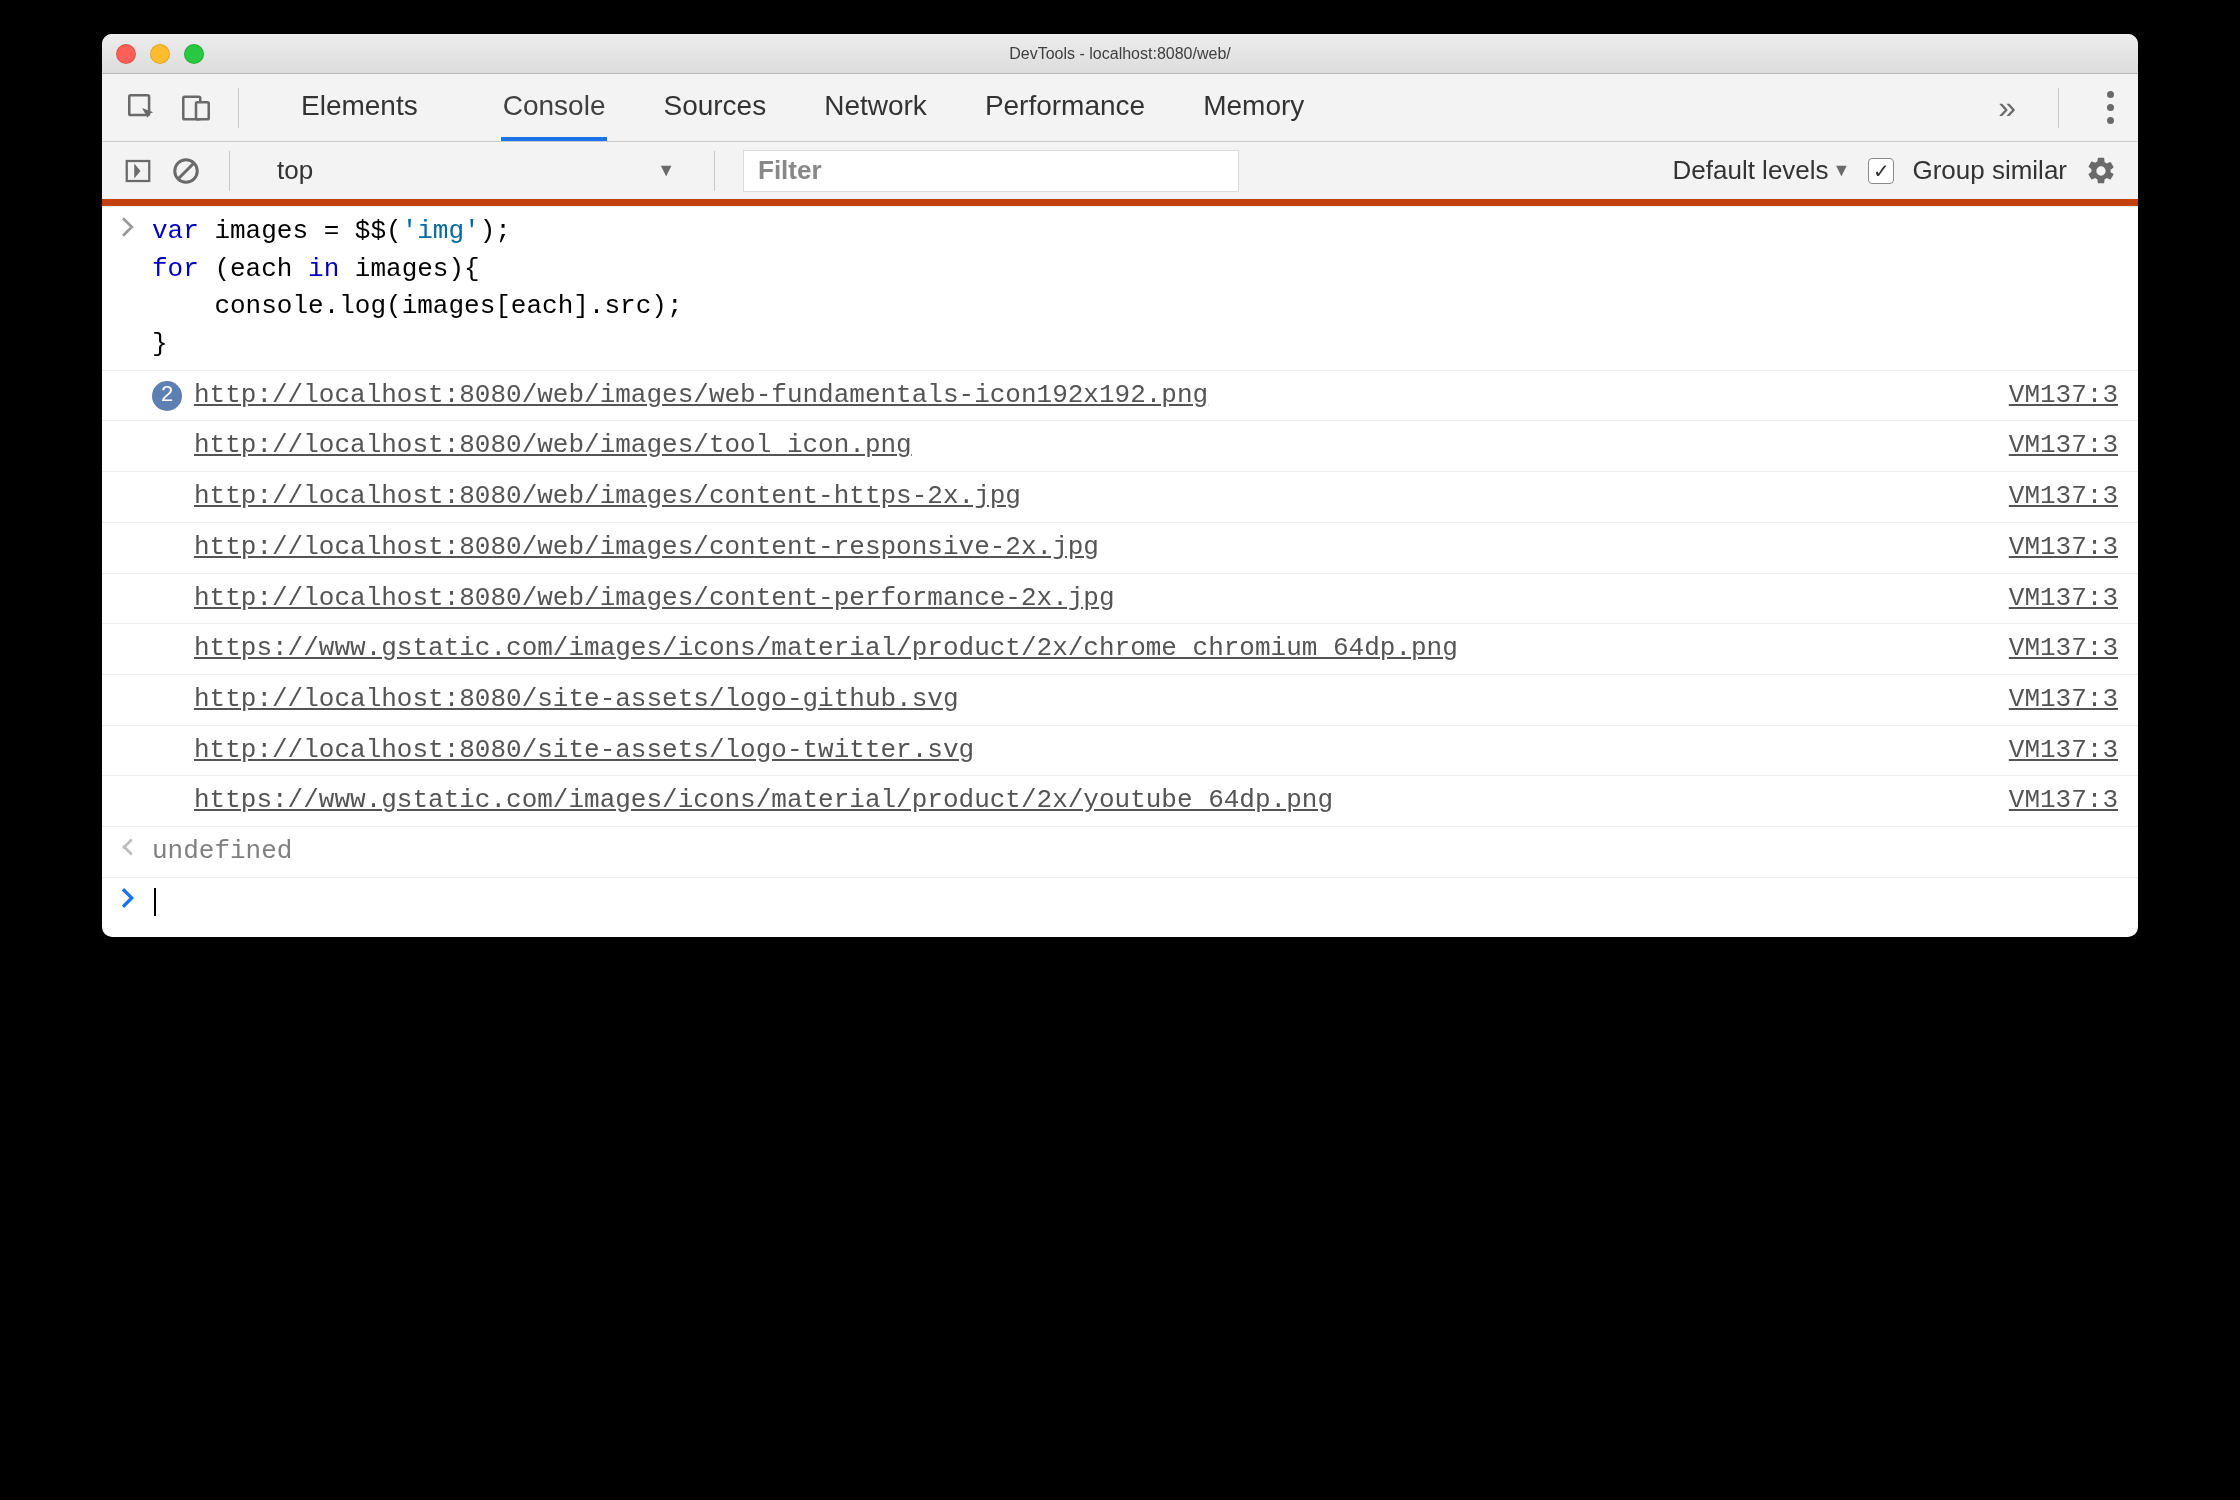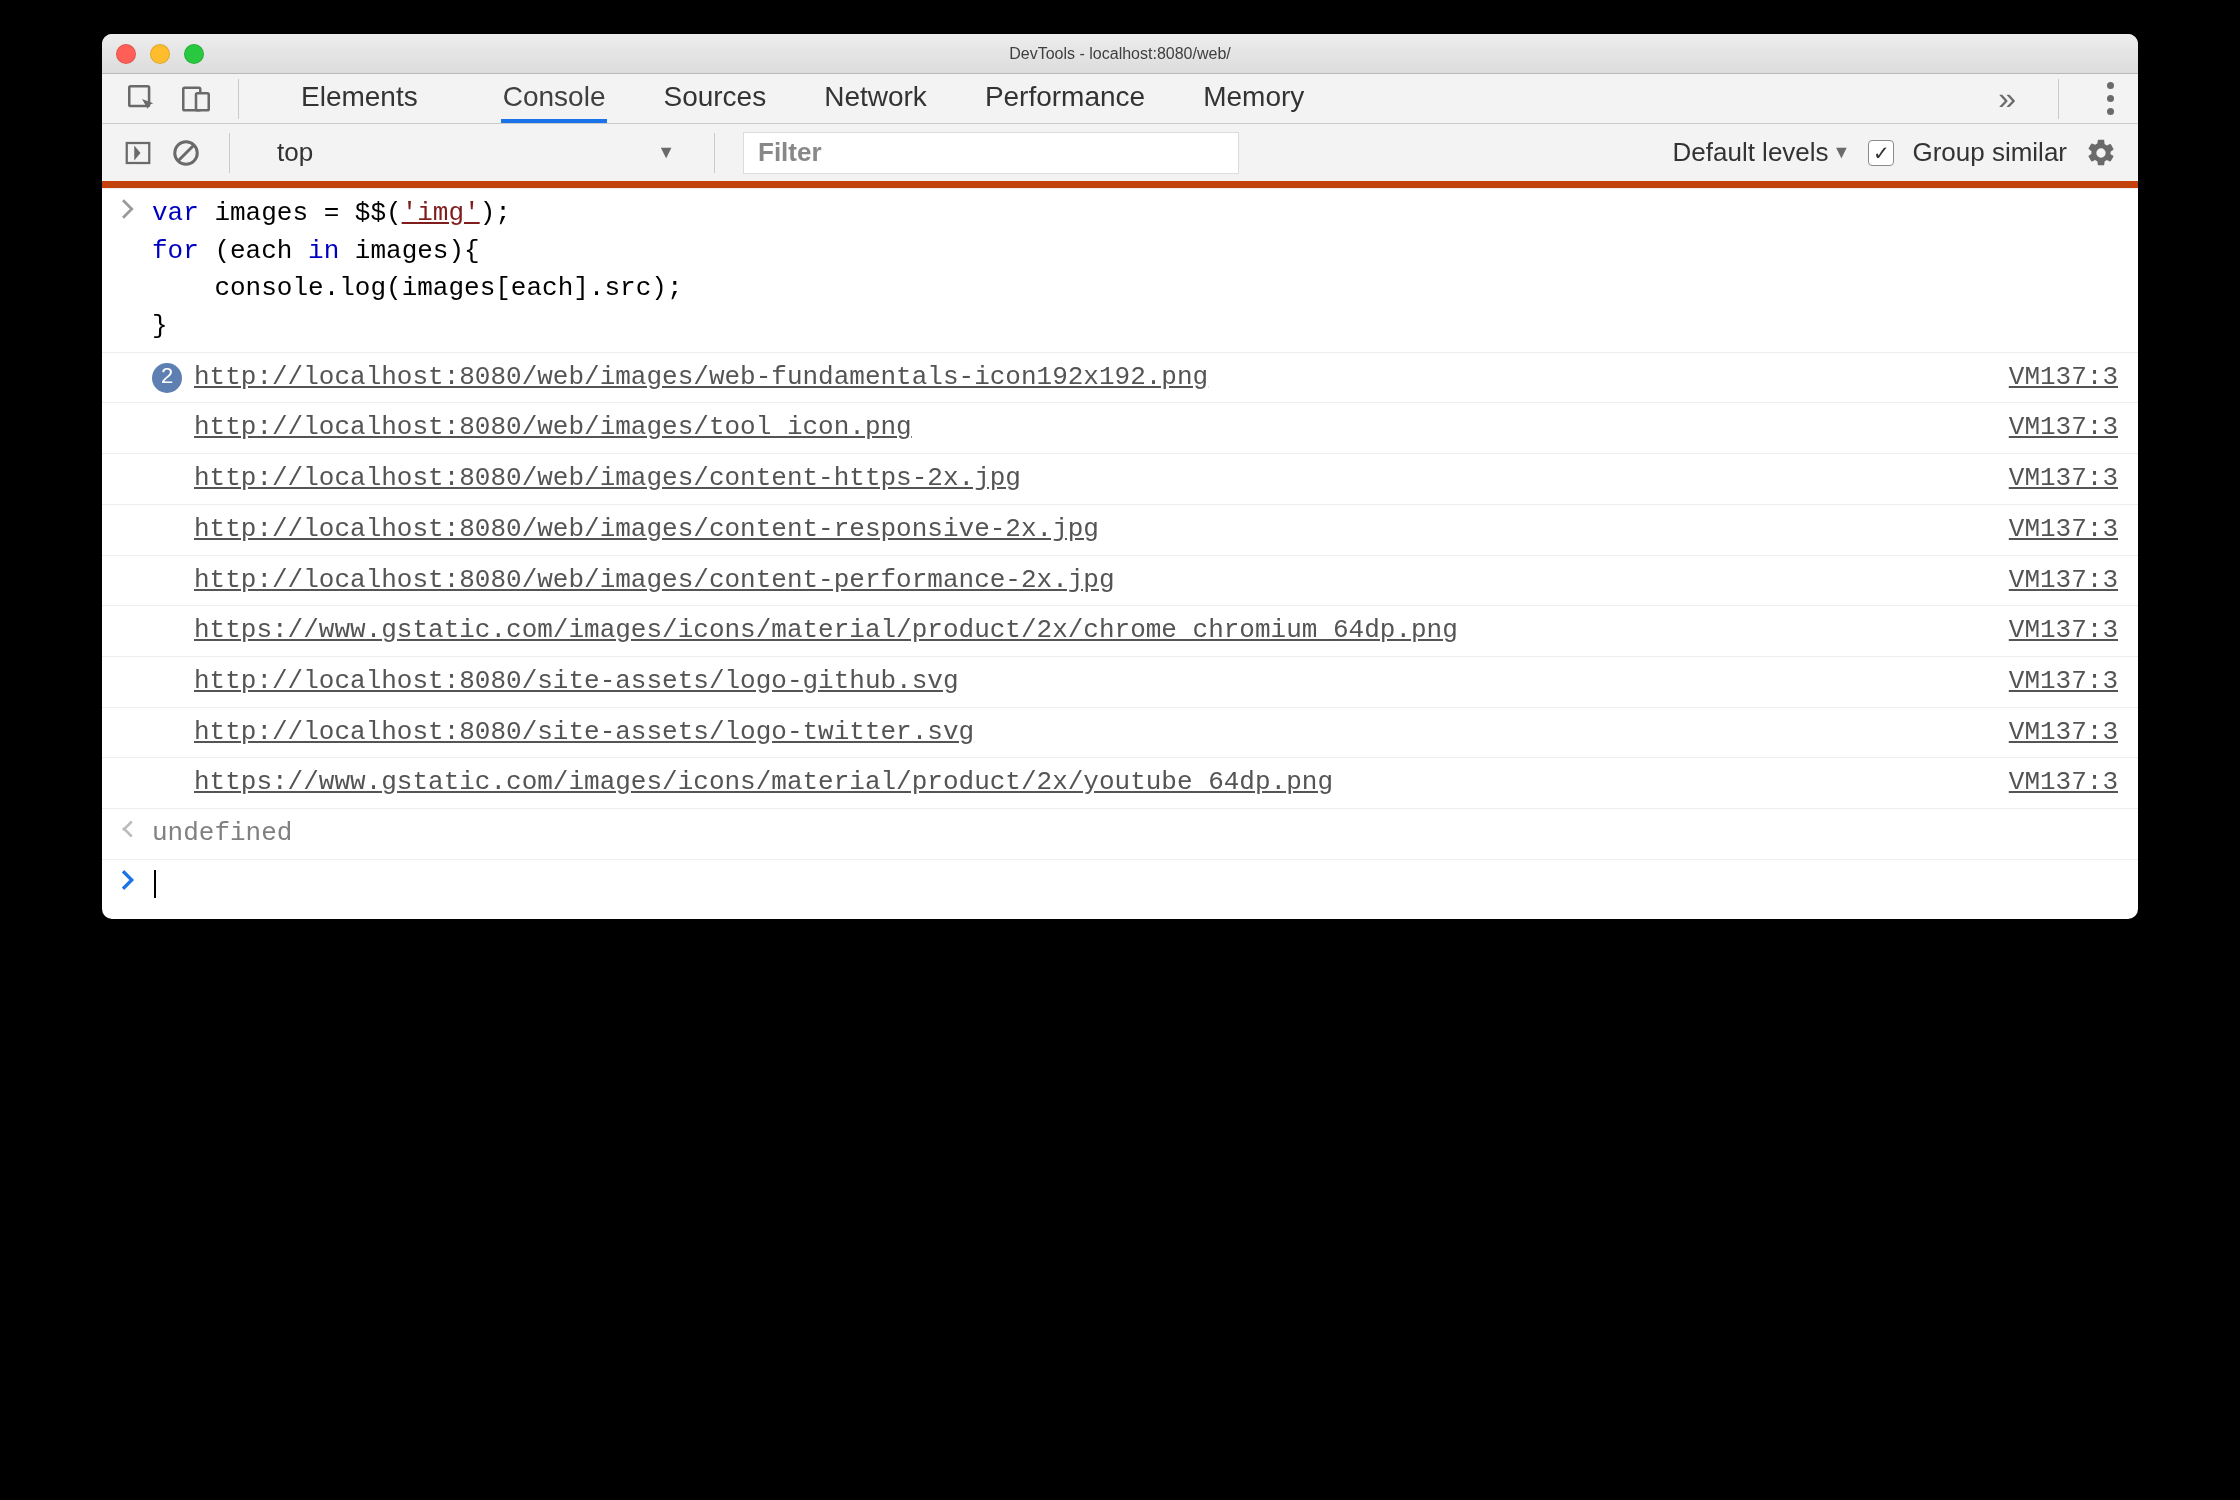--- a/index.html
+++ b/index.html
@@ -34,21 +34,21 @@
   .tl { width: 20px; height: 20px; border-radius: 50%; border: 1px solid rgba(0,0,0,0.12); }
   .tl.red { background: #ff5f57; }
   .tl.yellow { background: #ffbd2e; }
   .tl.green { background: #28c940; }
   .title-text {
     position: absolute; left: 0; right: 0; text-align: center;
     font-size: 16px; color: #3f3f3f; pointer-events: none;
   }
   
   .tabs-bar {
-    height: 50px;
+    height: 68px;
     background: #f3f3f3;
     border-bottom: 1px solid #cacaca;
     display: flex; align-items: center;
     padding: 0 18px;
     gap: 10px;
   }
   .icon-btn {
     height: 44px; display: flex; align-items: center; justify-content: center;
     color: #6a6a6a; cursor: pointer;
   }
@@ -100,21 +100,21 @@
   .row {
     border-bottom: 1px solid #eee; display: flex; align-items: flex-start;
     padding: 6px 20px 6px 14px; gap: 12px; line-height: 1.45;
   }
   .row.first { border-top: 1px solid #eee; }
   .gutter { width: 24px; display: flex; justify-content: center; color: #9a9a9a; padding-top: 4px; flex-shrink: 0; }
   .gutter svg { display: block; }
   .content { flex: 1; min-width: 0; }
 
   .code .kw { color: #0000c0; }
-  .code .str { color: #7f1d1d; text-decoration: underline; }
+  .code .str { color: #0369a1; }
   .code .black { color: #000; }
   .code .in { color: #0000c0; }
   .code pre { white-space: pre; font-family: inherit; }
 
   .log-line { display: flex; align-items: flex-start; gap: 12px; }
   .badge {
     width: 30px; height: 30px; border-radius: 50%; background: #5e7fb1; color: #fff;
     font-size: 22px; display: flex; align-items: center; justify-content: center;
     flex-shrink: 0; margin-top: 4px;
   }

